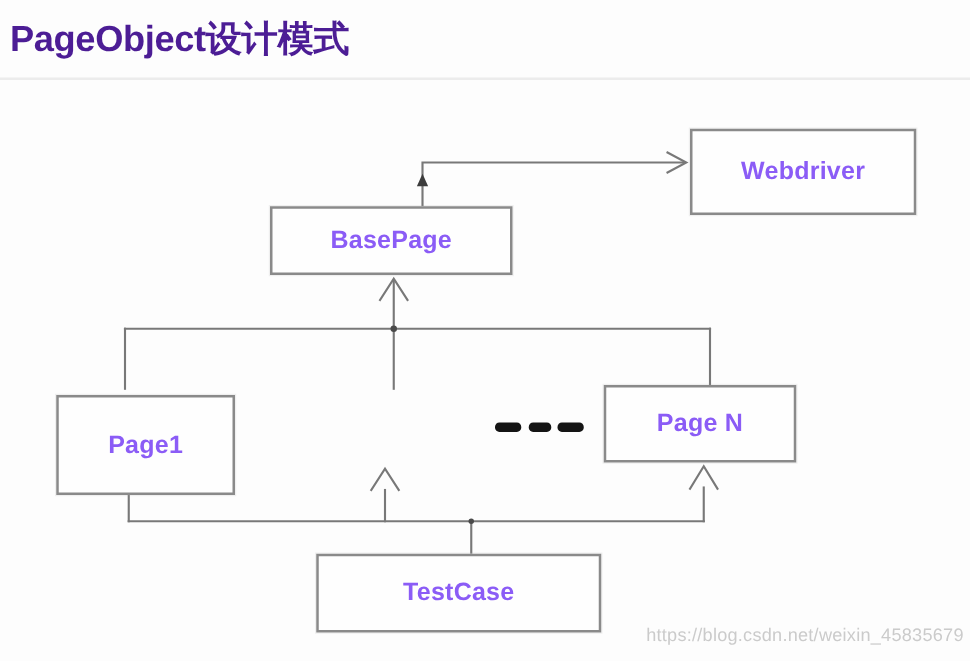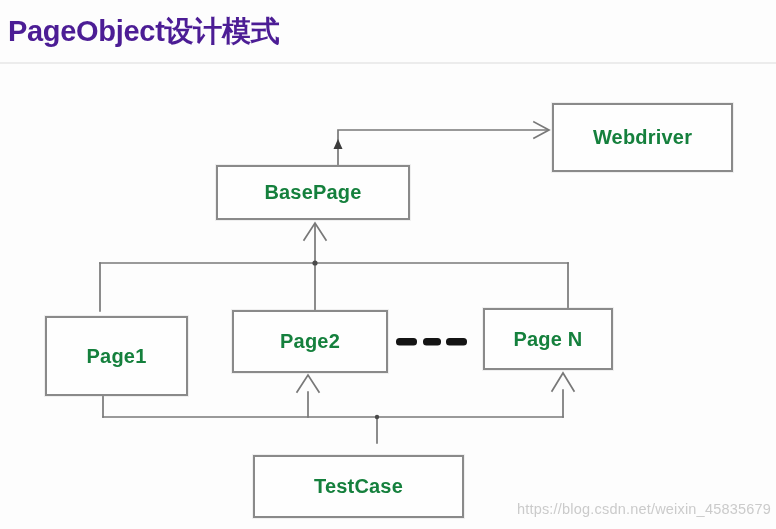--- a/index.html
+++ b/index.html
@@ -52,30 +52,30 @@
     border: 2px solid #8a8a8a;
     background: #fefefe;
     display: flex;
     align-items: center;
     justify-content: center;
     box-shadow: 0 0 0 1px rgba(160,160,160,0.15);
   }
   .node-label {
     font-size: 20px;
     font-weight: bold;
-    color: #15803d;
+    color: #8b5cf6;
     letter-spacing: 0.2px;
     white-space: nowrap;
   }
   .node-webdriver { left: 552px; top: 103px; width: 181px; height: 69px; }
   .node-basepage  { left: 216px; top: 165px; width: 194px; height: 55px; }
   .node-page1     { left:  45px; top: 316px; width: 143px; height: 80px; }
   .node-page2     { left: 232px; top: 310px; width: 156px; height: 63px; }
-  .node-pageN     { left: 483px; top: 308px; width: 130px; height: 62px; }
-  .node-testcase  { left: 253px; top: 455px; width: 211px; height: 63px; }
+  .node-pageN     { left: 483px; top: 308px; width: 154px; height: 62px; }
+  .node-testcase  { left: 253px; top: 443px; width: 228px; height: 63px; }
   .watermark {
     position: absolute;
     right: 5px;
     top: 501px;
     font-size: 14.5px;
     color: #cbcbcb;
     letter-spacing: 0.2px;
     white-space: nowrap;
     margin-left: 32px;
   }
@@ -127,23 +127,20 @@
     </div>
 
     <div class="node node-basepage">
       <span class="node-label">BasePage</span>
     </div>
 
     <div class="node node-page1">
       <span class="node-label">Page1</span>
     </div>
 
-    <div class="node node-page2">
-      <span class="node-label">Page2</span>
-    </div>
 
     <div class="node node-pageN">
       <span class="node-label">Page N</span>
     </div>
 
     <div class="node node-testcase">
       <span class="node-label">TestCase</span>
     </div>
 
     <div class="watermark">https://blog.csdn.net/weixin_45835679</div>

